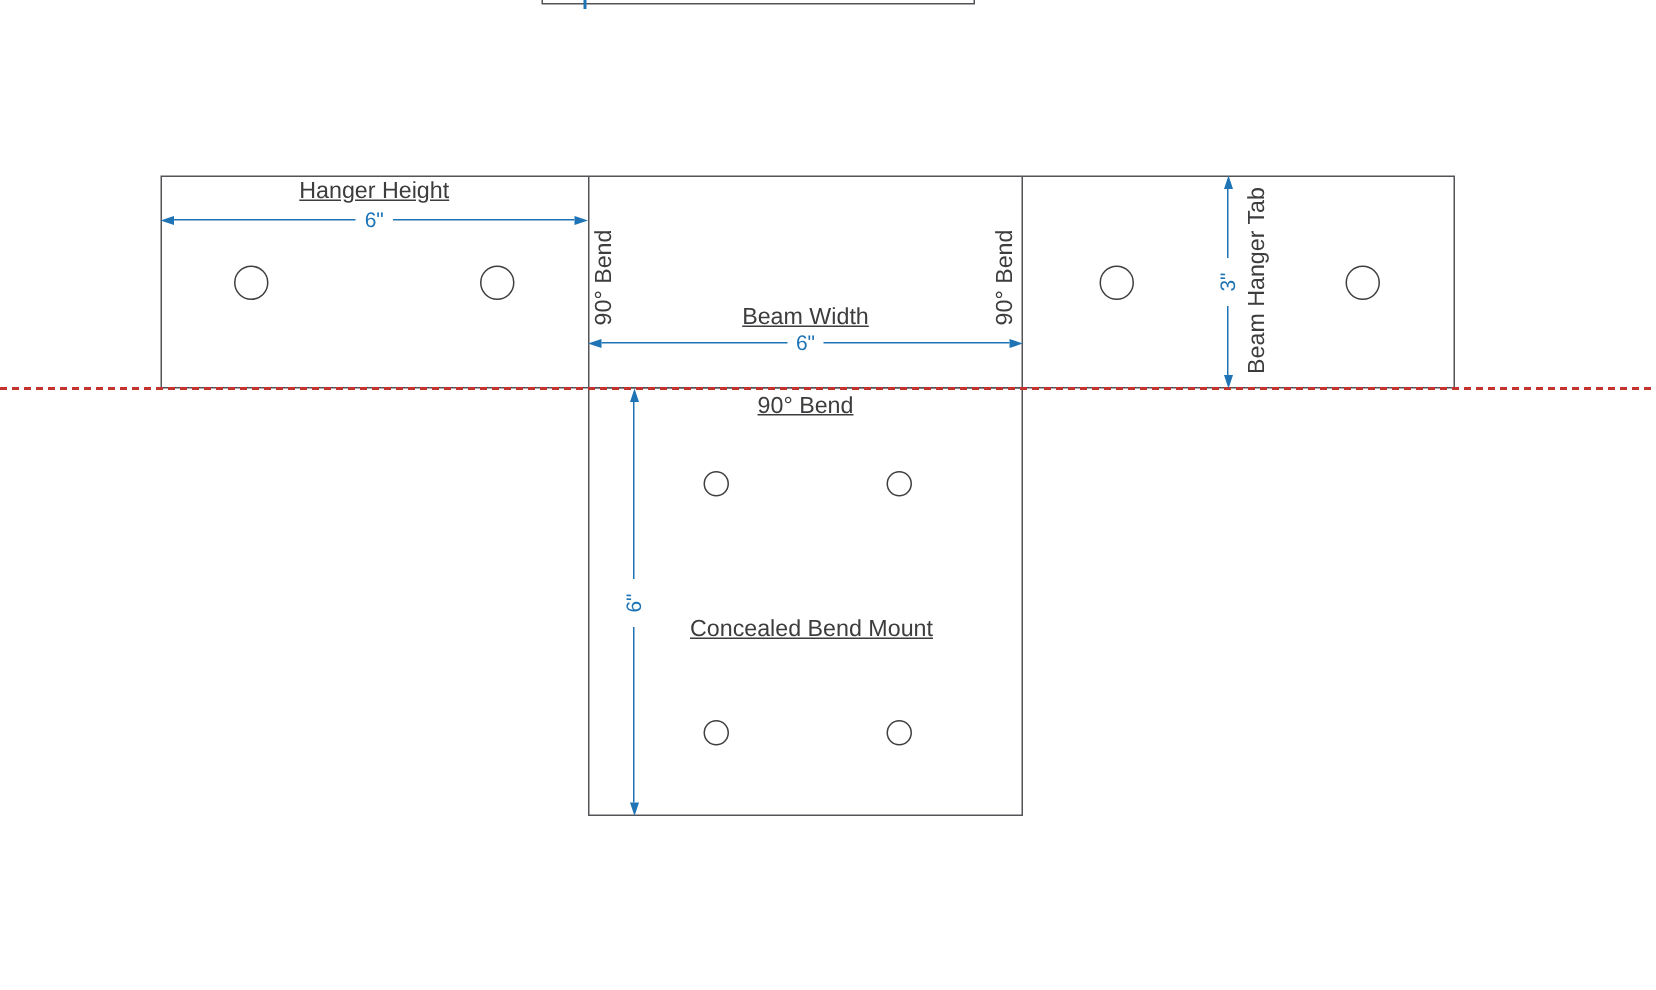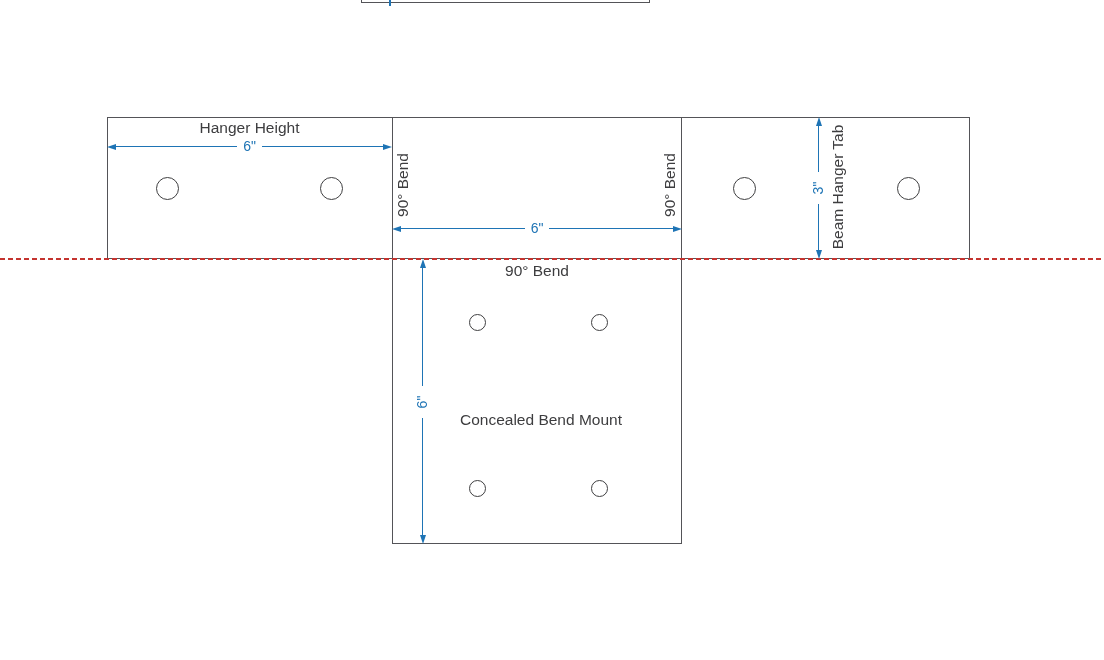--- a/index.html
+++ b/index.html
@@ -55,21 +55,21 @@
   .hole.small { width: 17px; height: 17px; }
 
   
   .note {
     position: absolute;
     color: var(--annotation-text, #3d3d3f);
     font-size: 15.5px;
     line-height: 1.1;
     white-space: nowrap;
   }
-  .note.centered { text-align: center; }
+  .note.centered { text-align: center; text-decoration: underline; }
   .note.rot {
     transform: translate(-50%, -50%) rotate(-90deg);
   }
 
   
   .dim {
     position: absolute;
     display: flex;
     align-items: center;
     color: var(--dimension-blue, #1e74b5);
@@ -122,20 +122,21 @@
 
   <div class="note centered" style="left:107px; top:119px; width:285px;">Hanger Height</div>
   <div class="dim h" style="left:107px; top:140px; width:285px;">
     <span class="arr left"></span>
     <span class="dim-line"></span>
     <span class="dim-text">6"</span>
     <span class="dim-line"></span>
     <span class="arr right"></span>
   </div>
 
+  <div class="note centered" style="left:392px; top:203px; width:290px;">Beam Width</div>
   <div class="dim h" style="left:392px; top:222px; width:290px;">
     <span class="arr left"></span>
     <span class="dim-line"></span>
     <span class="dim-text">6"</span>
     <span class="dim-line"></span>
     <span class="arr right"></span>
   </div>
 
   <div class="dim v" style="left:812px; top:117px; height:142px;">
     <span class="arr up"></span>

